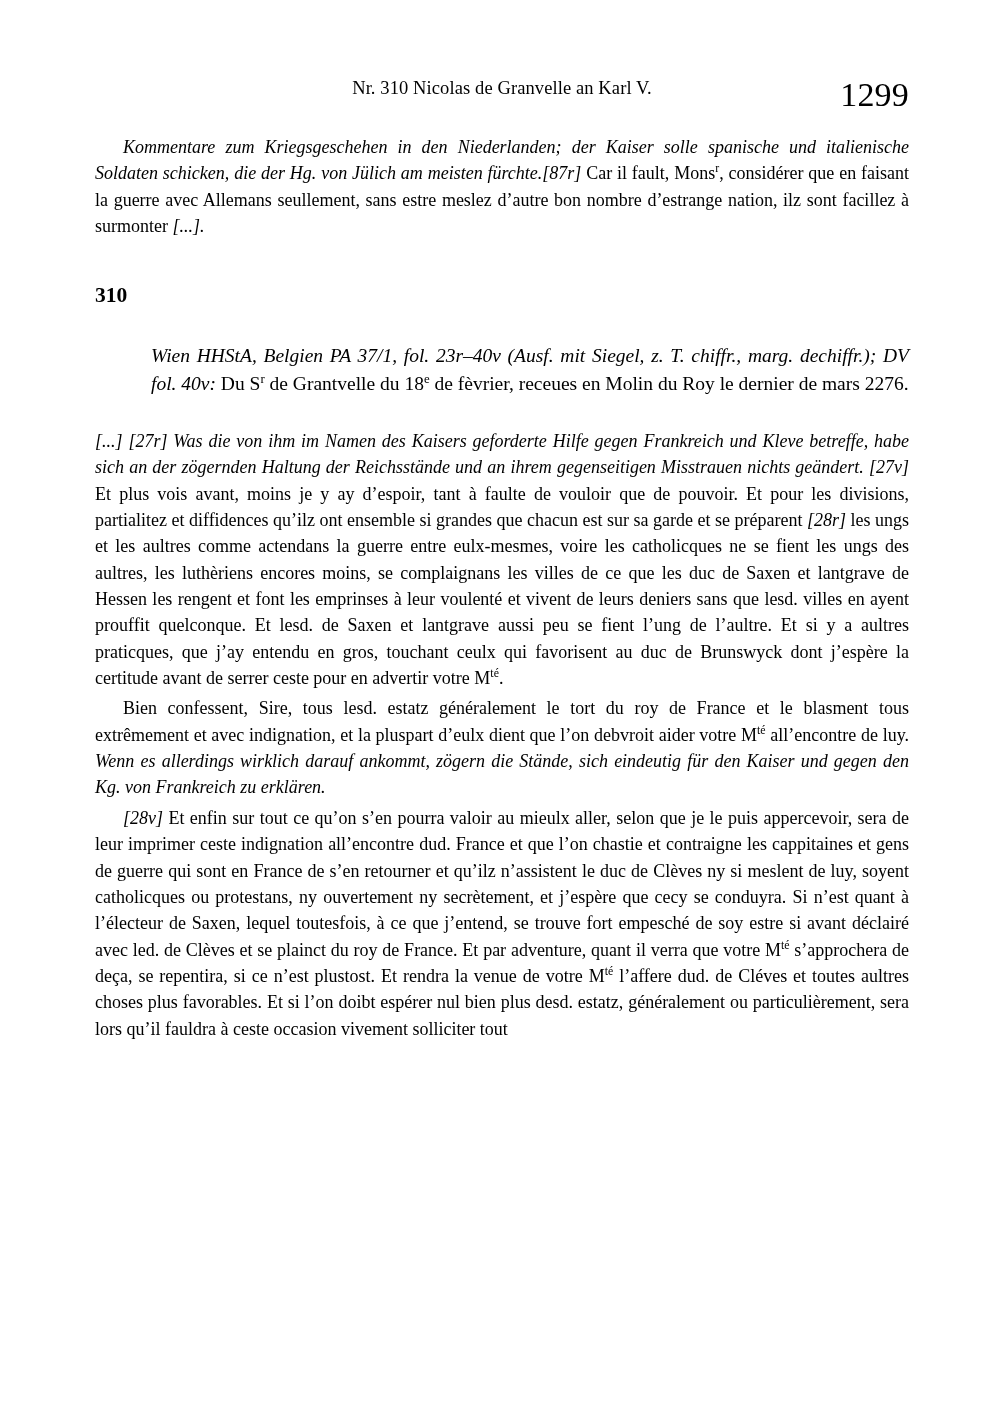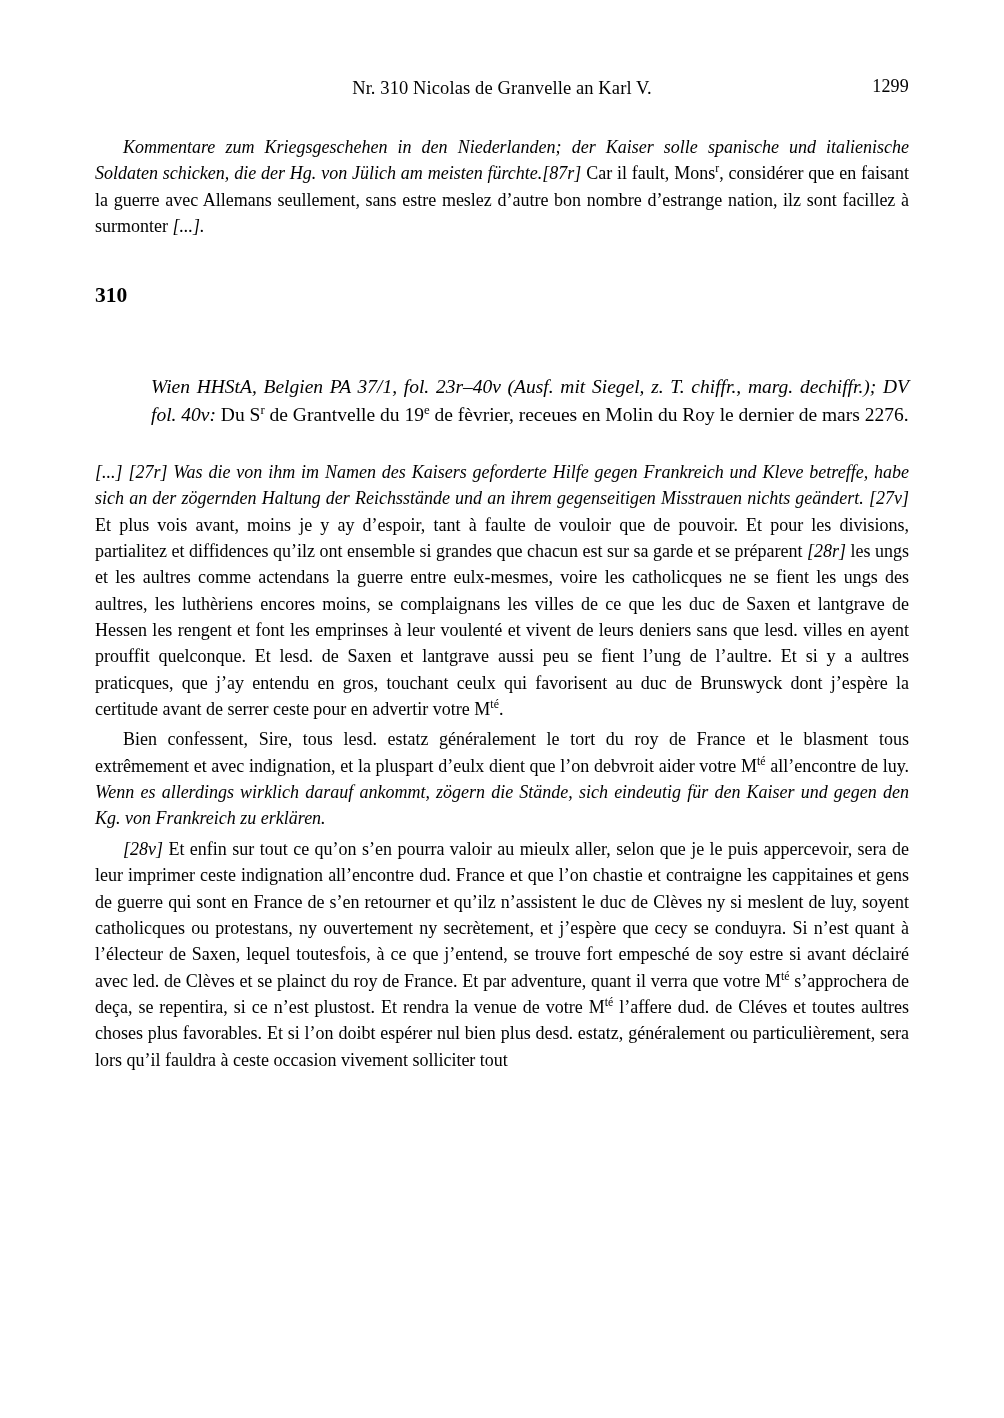--- a/index.html
+++ b/index.html
@@ -31,39 +31,38 @@
     margin-bottom: 22px;
   }
   .running-head .rh-title {
     font-size: 18.5px;
     letter-spacing: 0.1px;
   }
   .running-head .rh-page {
     position: absolute;
     right: 0;
     top: -2px;
-    font-size: 18px;
+    font-size: 34px;
     letter-spacing: 0.2px;
   }
   p {
     margin: 0;
     font-size: 18px;
     line-height: 1.465;
     text-align: justify;
     text-justify: inter-word;
     hyphens: none;
   }
   .indent { text-indent: 28px; }
   em, .it { font-style: italic; }
   .section-head {
     display: flex;
     align-items: baseline;
     margin-top: 44px;
     margin-bottom: 34px;
-    flex-direction: column;
   }
   .section-head .num {
     font-weight: bold;
     font-size: 21.5px;
     width: 56px;
     flex: 0 0 56px;
   }
   .section-head .title {
     font-weight: bold;
     font-style: italic;
@@ -93,21 +92,21 @@
     <span class="rh-title">Nr. 310 Nicolas de Granvelle an Karl V.</span>
     <span class="rh-page">1299</span>
   </div>
 
   <p class="indent"><span class="it">Kommentare zum Kriegsgeschehen in den Niederlanden; der Kaiser solle spanische und italienische Soldaten schicken, die der Hg. von Jülich am meisten fürchte.</span><span class="it">[87r]</span><span> Car il fault, Mons</span><sup>r</sup><span>, considérer que en faisant la guerre avec Allemans seullement, sans estre meslez d’autre bon nombre d’estrange nation, ilz sont facillez à surmonter </span><span class="it">[...].</span></p>
 
   <div class="section-head">
     <span class="num">310</span>
   </div>
 
-  <p class="source-block"><span class="it">Wien HHStA, Belgien PA 37/1, fol. 23r–40v (Ausf. mit Siegel, z. T. chiffr., marg. dechiffr.); DV fol. 40v:</span><span> Du S</span><sup>r</sup><span> de Grantvelle du 19</span><sup>e</sup><span> de fèvrier, receues en Molin du Roy le dernier de mars 2276.</span></p>
+  <p class="source-block"><span class="it">Wien HHStA, Belgien PA 37/1, fol. 23r–40v (Ausf. mit Siegel, z. T. chiffr., marg. dechiffr.); DV fol. 40v:</span><span> Du S</span><sup>r</sup><span> de Grantvelle du 18</span><sup>e</sup><span> de fèvrier, receues en Molin du Roy le dernier de mars 2276.</span></p>
 
   <p class="para body-block"><span class="it">[...] [27r] Was die von ihm im Namen des Kaisers geforderte Hilfe gegen Frankreich und Kleve betreffe, habe sich an der zögernden Haltung der Reichsstände und an ihrem gegenseitigen Misstrauen nichts geändert. [27v]</span><span> Et plus vois avant, moins je y ay d’espoir, tant à faulte de vouloir que de pouvoir. Et pour les divisions, partialitez et diffidences qu’ilz ont ensemble si grandes que chacun est sur sa garde et se préparent </span><span class="it">[28r]</span><span> les ungs et les aultres comme actendans la guerre entre eulx-mesmes, voire les catholicques ne se fient les ungs des aultres, les luthèriens encores moins, se complaignans les villes de ce que les duc de Saxen et lantgrave de Hessen les rengent et font les emprinses à leur voulenté et vivent de leurs deniers sans que lesd. villes en ayent prouffit quelconque. Et lesd. de Saxen et lantgrave aussi peu se fient l’ung de l’aultre. Et si y a aultres praticques, que j’ay entendu en gros, touchant ceulx qui favorisent au duc de Brunswyck dont j’espère la certitude avant de serrer ceste pour en advertir votre M</span><sup>té</sup><span>.</span></p>
 
   <p class="para indent"><span>Bien confessent, Sire, tous lesd. estatz généralement le tort du roy de France et le blasment tous extrêmement et avec indignation, et la pluspart d’eulx dient que l’on debvroit aider votre M</span><sup>té</sup><span> all’encontre de luy. </span><span class="it">Wenn es allerdings wirklich darauf ankommt, zögern die Stände, sich eindeutig für den Kaiser und gegen den Kg. von Frankreich zu erklären.</span></p>
 
   <p class="para indent"><span class="it">[28v]</span><span> Et enfin sur tout ce qu’on s’en pourra valoir au mieulx aller, selon que je le puis appercevoir, sera de leur imprimer ceste indignation all’encontre dud. France et que l’on chastie et contraigne les cappitaines et gens de guerre qui sont en France de s’en retourner et qu’ilz n’assistent le duc de Clèves ny si meslent de luy, soyent catholicques ou protestans, ny ouvertement ny secrètement, et j’espère que cecy se conduyra. Si n’est quant à l’électeur de Saxen, lequel toutesfois, à ce que j’entend, se trouve fort empesché de soy estre si avant déclairé avec led. de Clèves et se plainct du roy de France. Et par adventure, quant il verra que votre M</span><sup>té</sup><span> s’approchera de deça, se repentira, si ce n’est plustost. Et rendra la venue de votre M</span><sup>té</sup><span> l’affere dud. de Cléves et toutes aultres choses plus favorables. Et si l’on doibt espérer nul bien plus desd. estatz, généralement ou particulièrement, sera lors qu’il fauldra à ceste occasion vivement solliciter tout</span></p>
 
 </div>
 
 </body></html>

